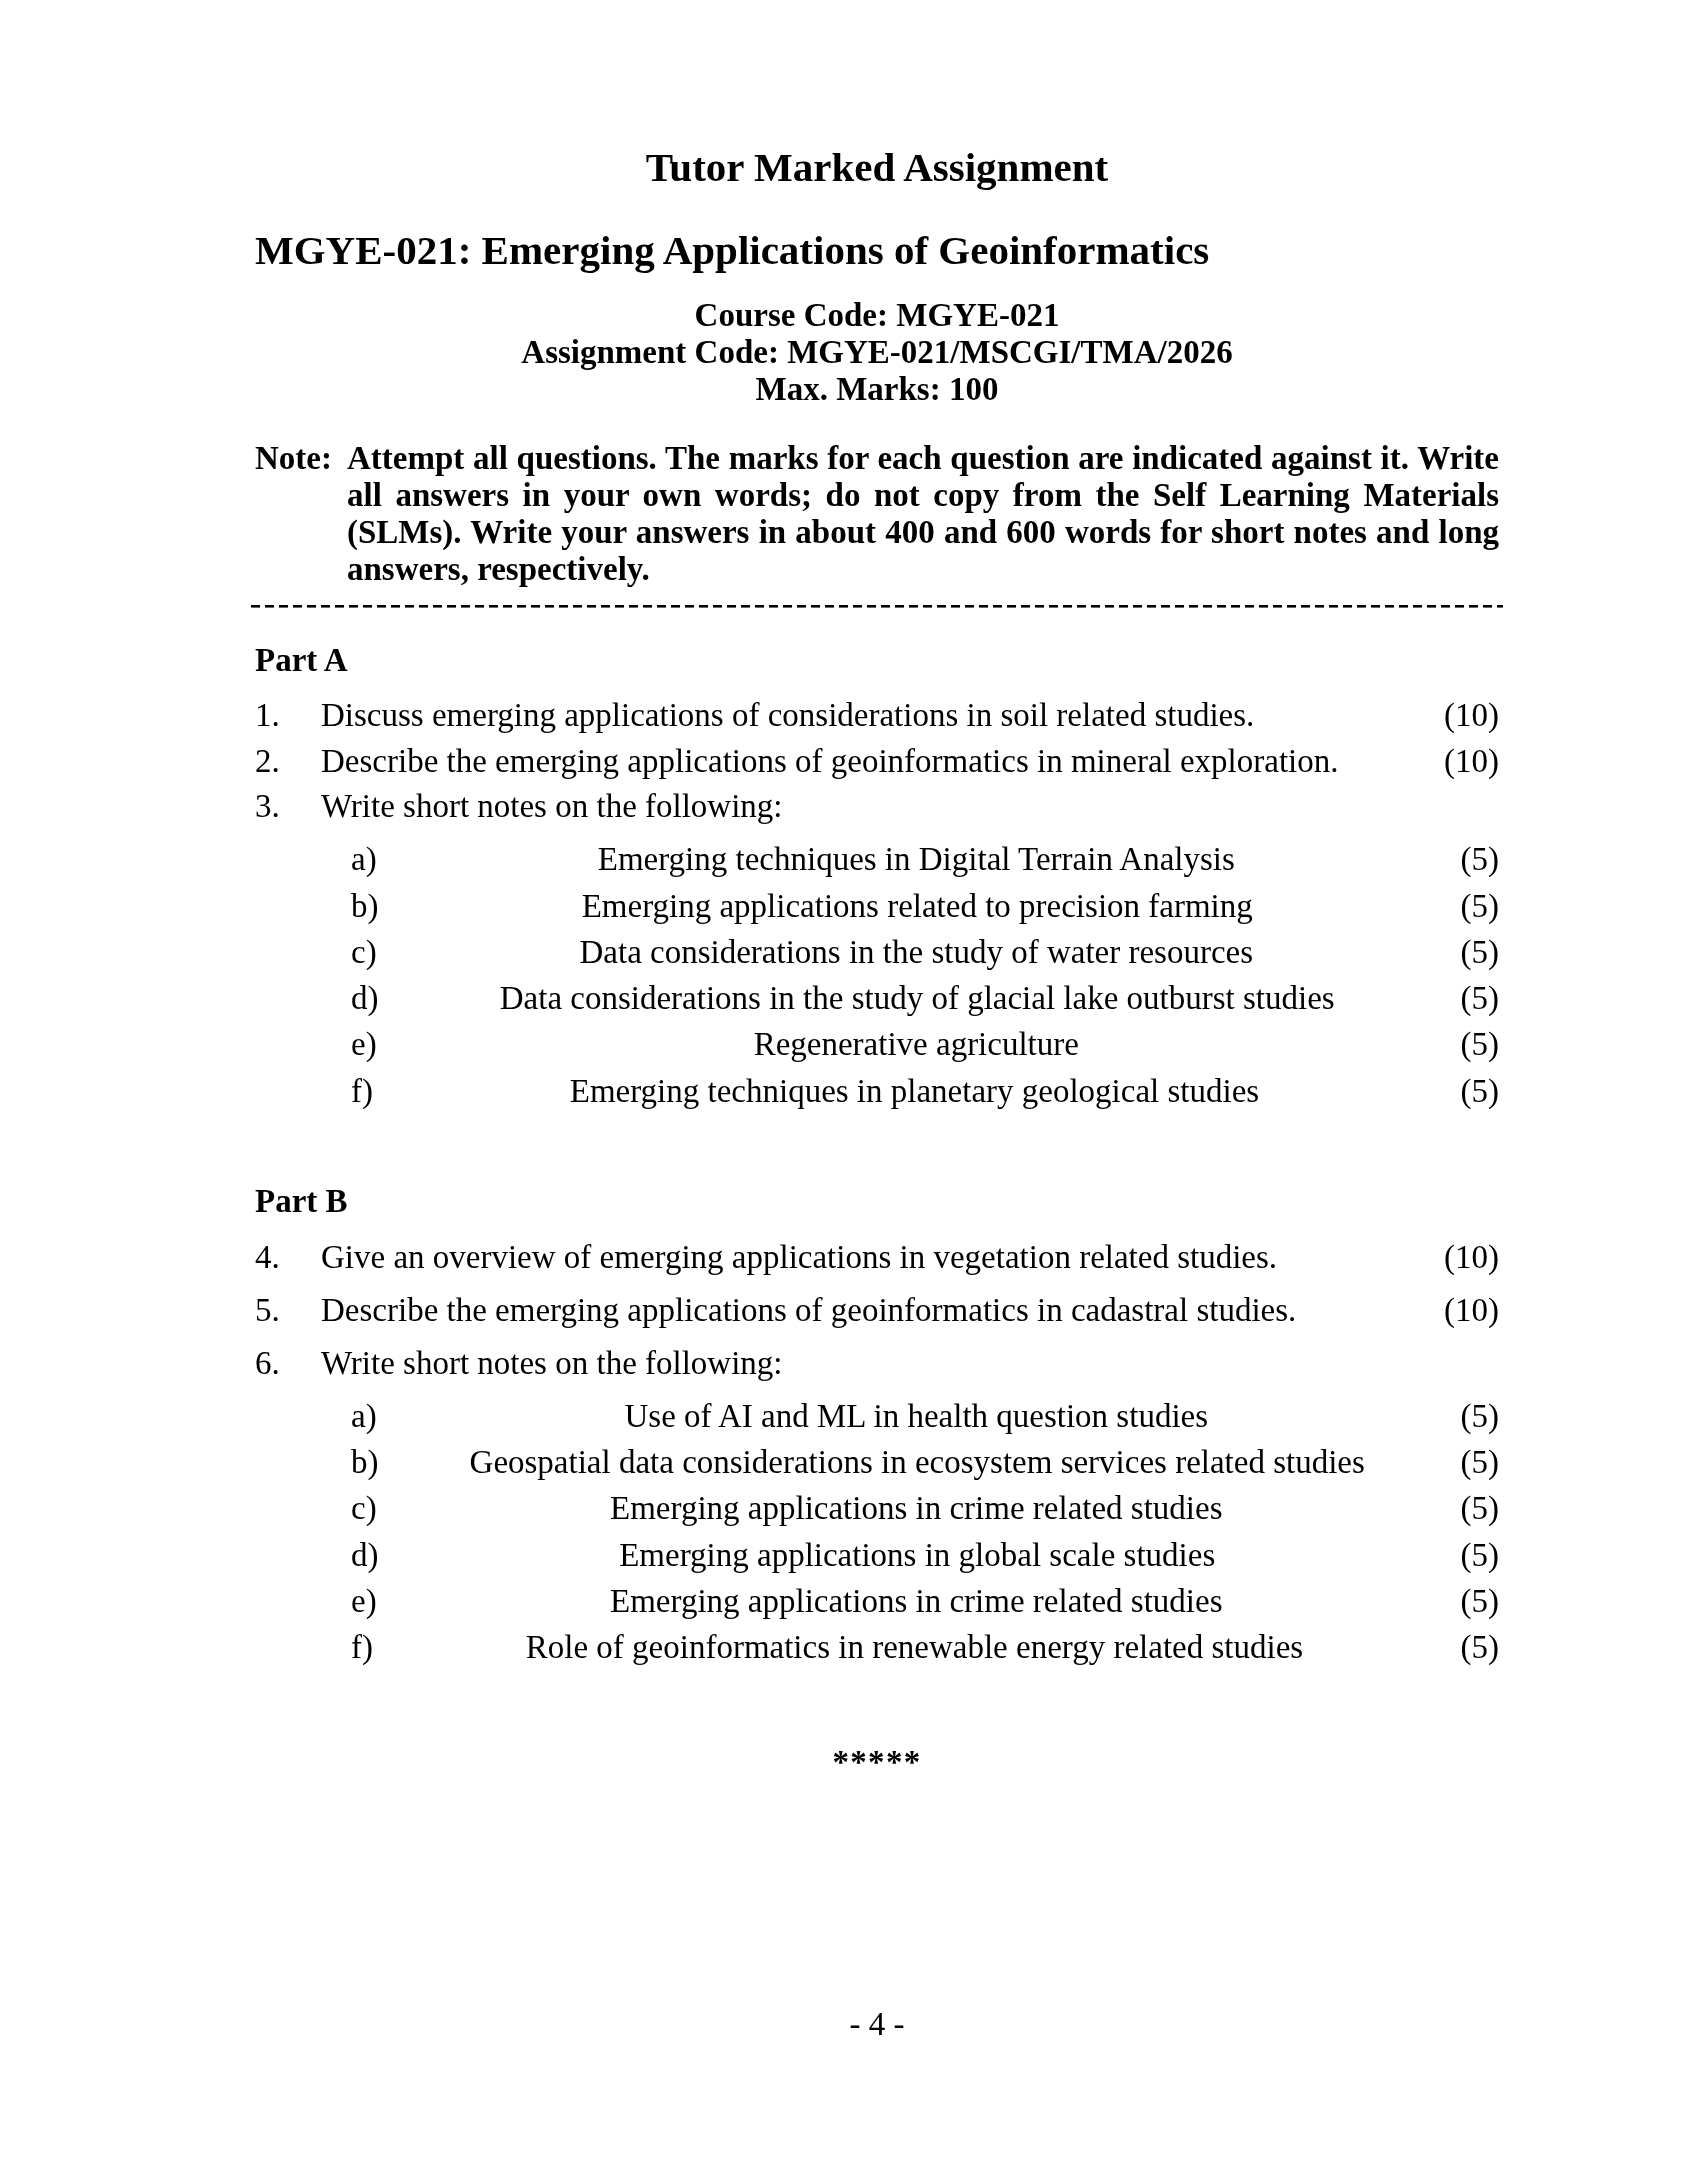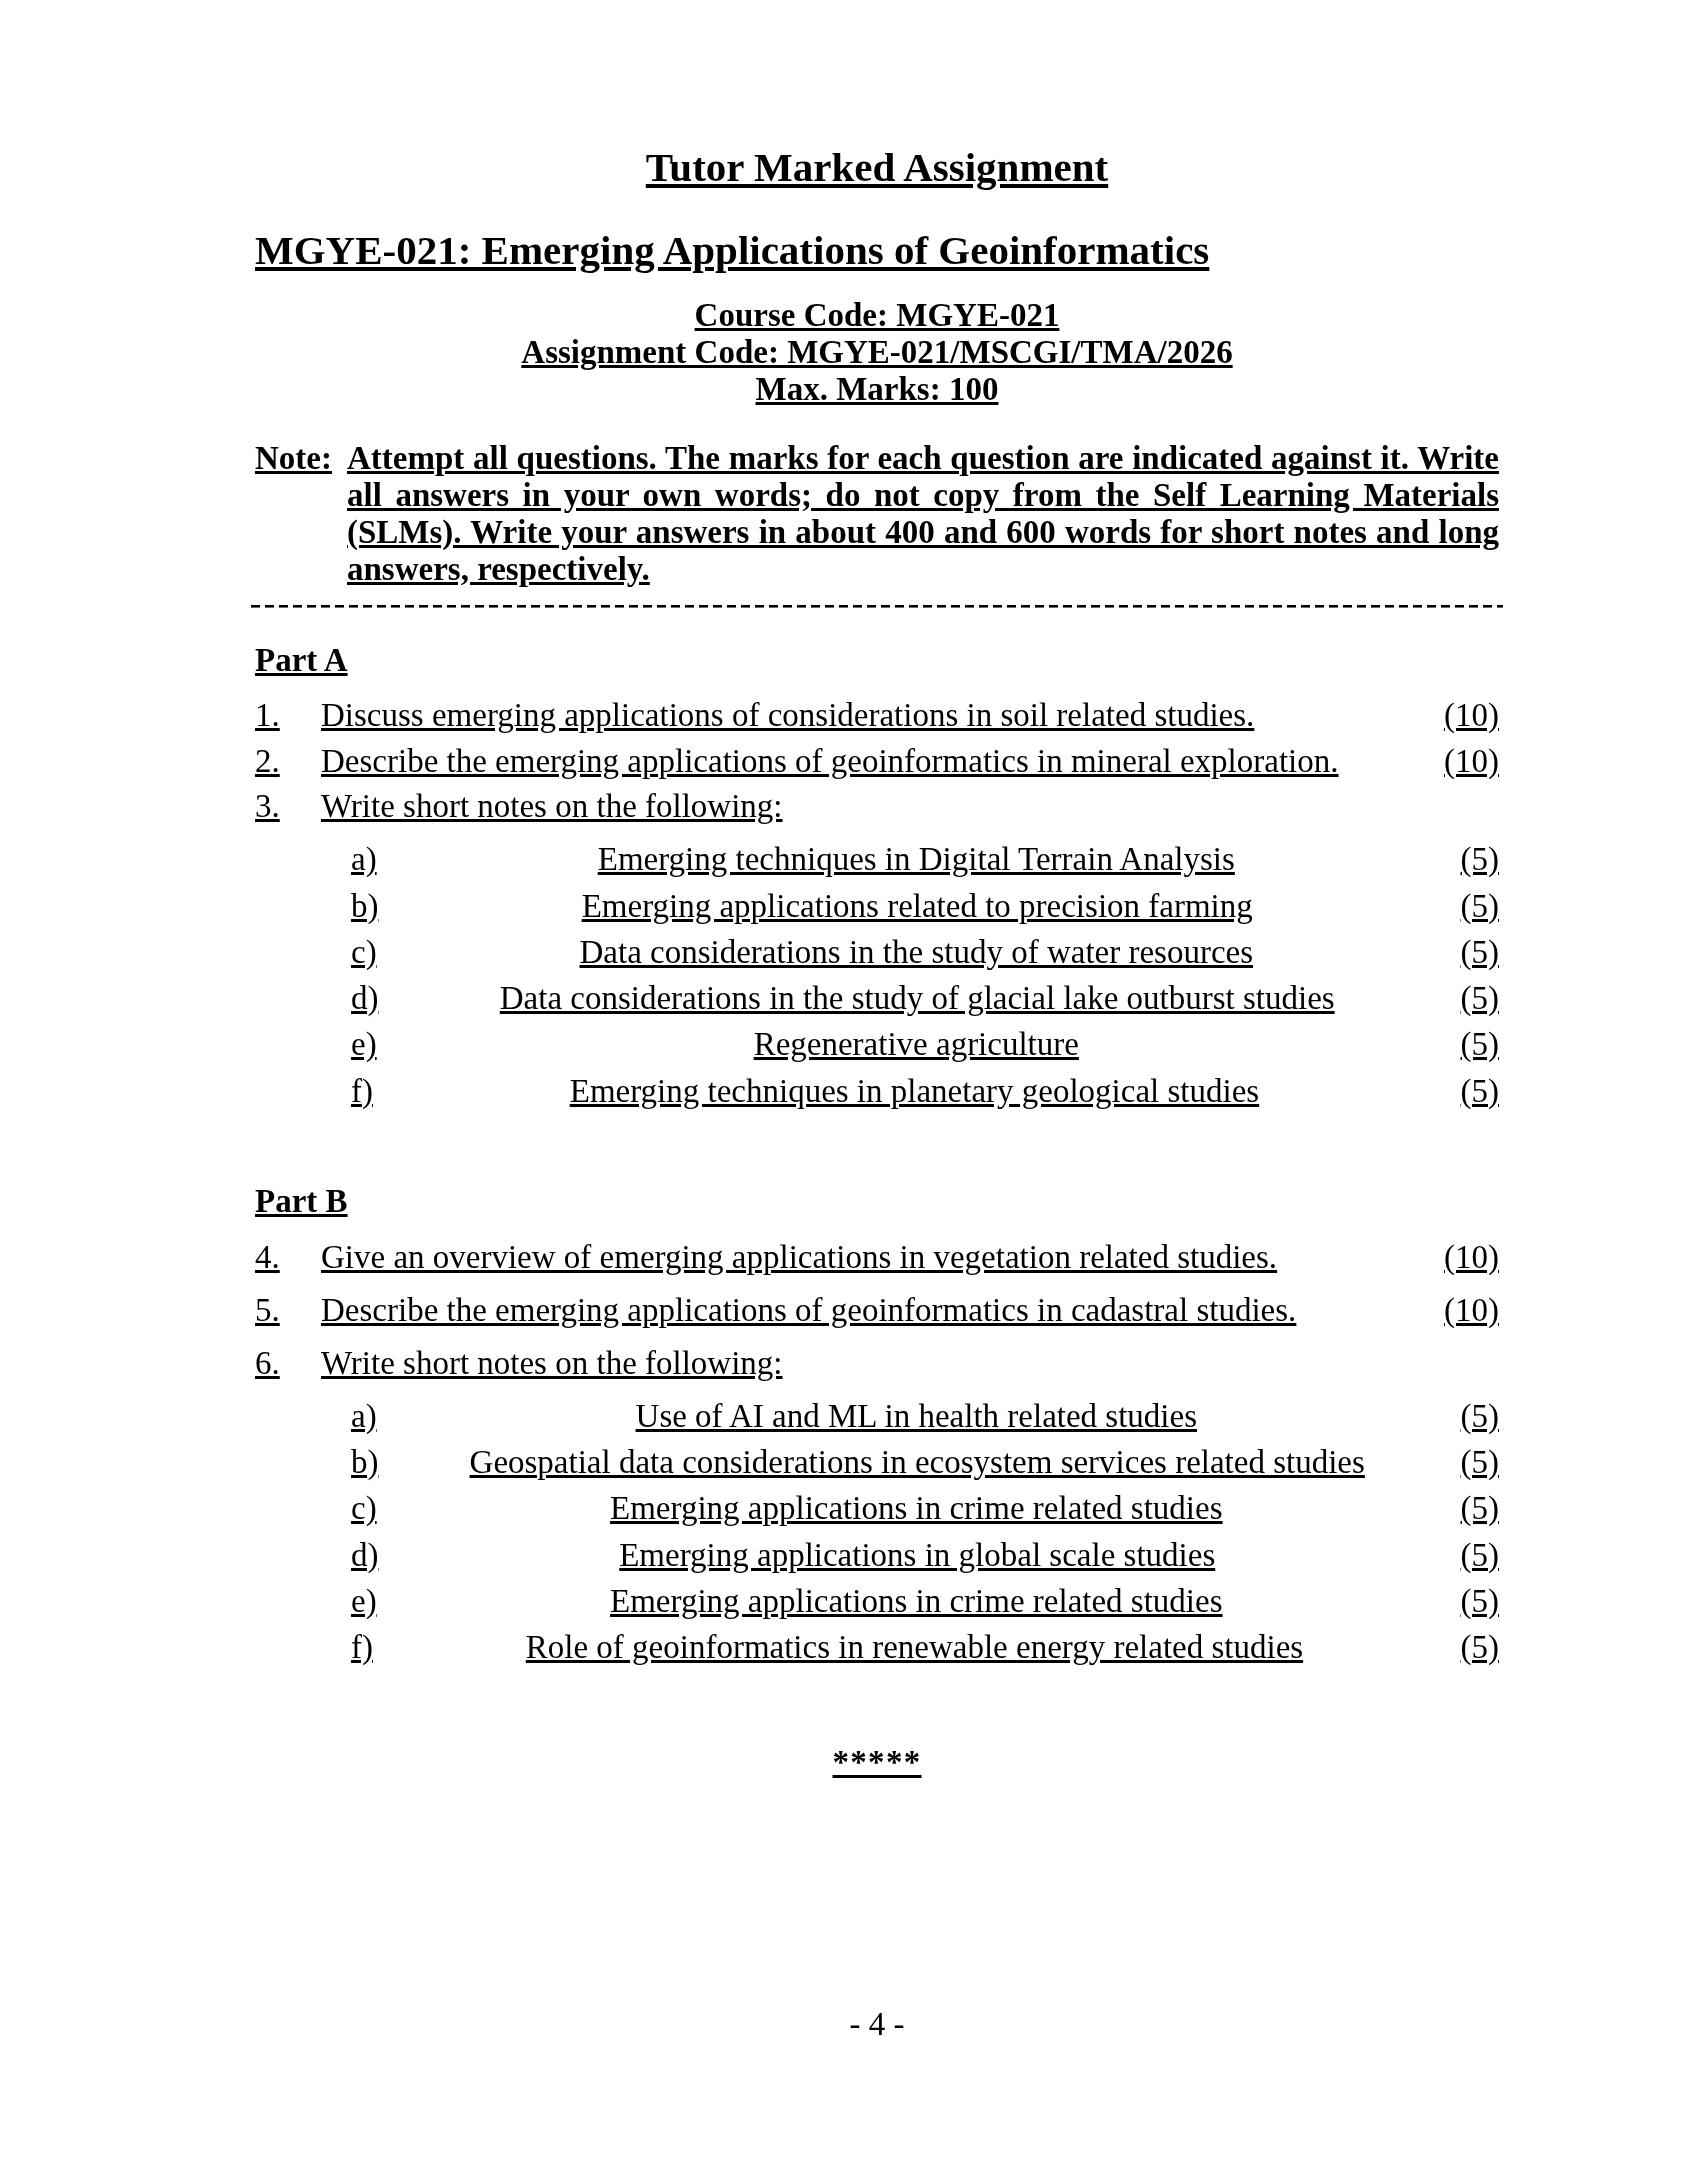--- a/index.html
+++ b/index.html
@@ -6,21 +6,20 @@
   .page {
     position: relative;
     width: 1687px;
     height: 2183px;
     background: #ffffff;
     color: #000000;
     font-family: "Liberation Serif", "DejaVu Serif", serif;
     font-size: 33px;
     box-sizing: border-box;
     padding: 144px 188px 0 255px;
-    text-decoration: underline;
   }
   .doc-title {
     text-align: center;
     font-weight: bold;
     font-size: 41px;
     line-height: 1.15;
     margin: 0 0 36px 0;
   }
   .course-title {
     text-align: left;
@@ -179,21 +178,21 @@
   </div>
 
   <div class="q-row gap-lg">
     <span class="q-num">6.</span>
     <span class="q-text">Write short notes on the following:</span>
     <span class="q-marks"></span>
   </div>
 
   <div class="sub-row">
     <span class="sub-label">a)</span>
-    <span class="sub-text">Use of AI and ML in health related studies</span>
+    <span class="sub-text">Use of AI and ML in health question studies</span>
     <span class="sub-marks">(5)</span>
   </div>
   <div class="sub-row">
     <span class="sub-label">b)</span>
     <span class="sub-text">Geospatial data considerations in ecosystem services related studies</span>
     <span class="sub-marks">(5)</span>
   </div>
   <div class="sub-row">
     <span class="sub-label">c)</span>
     <span class="sub-text">Emerging applications in crime related studies</span>

